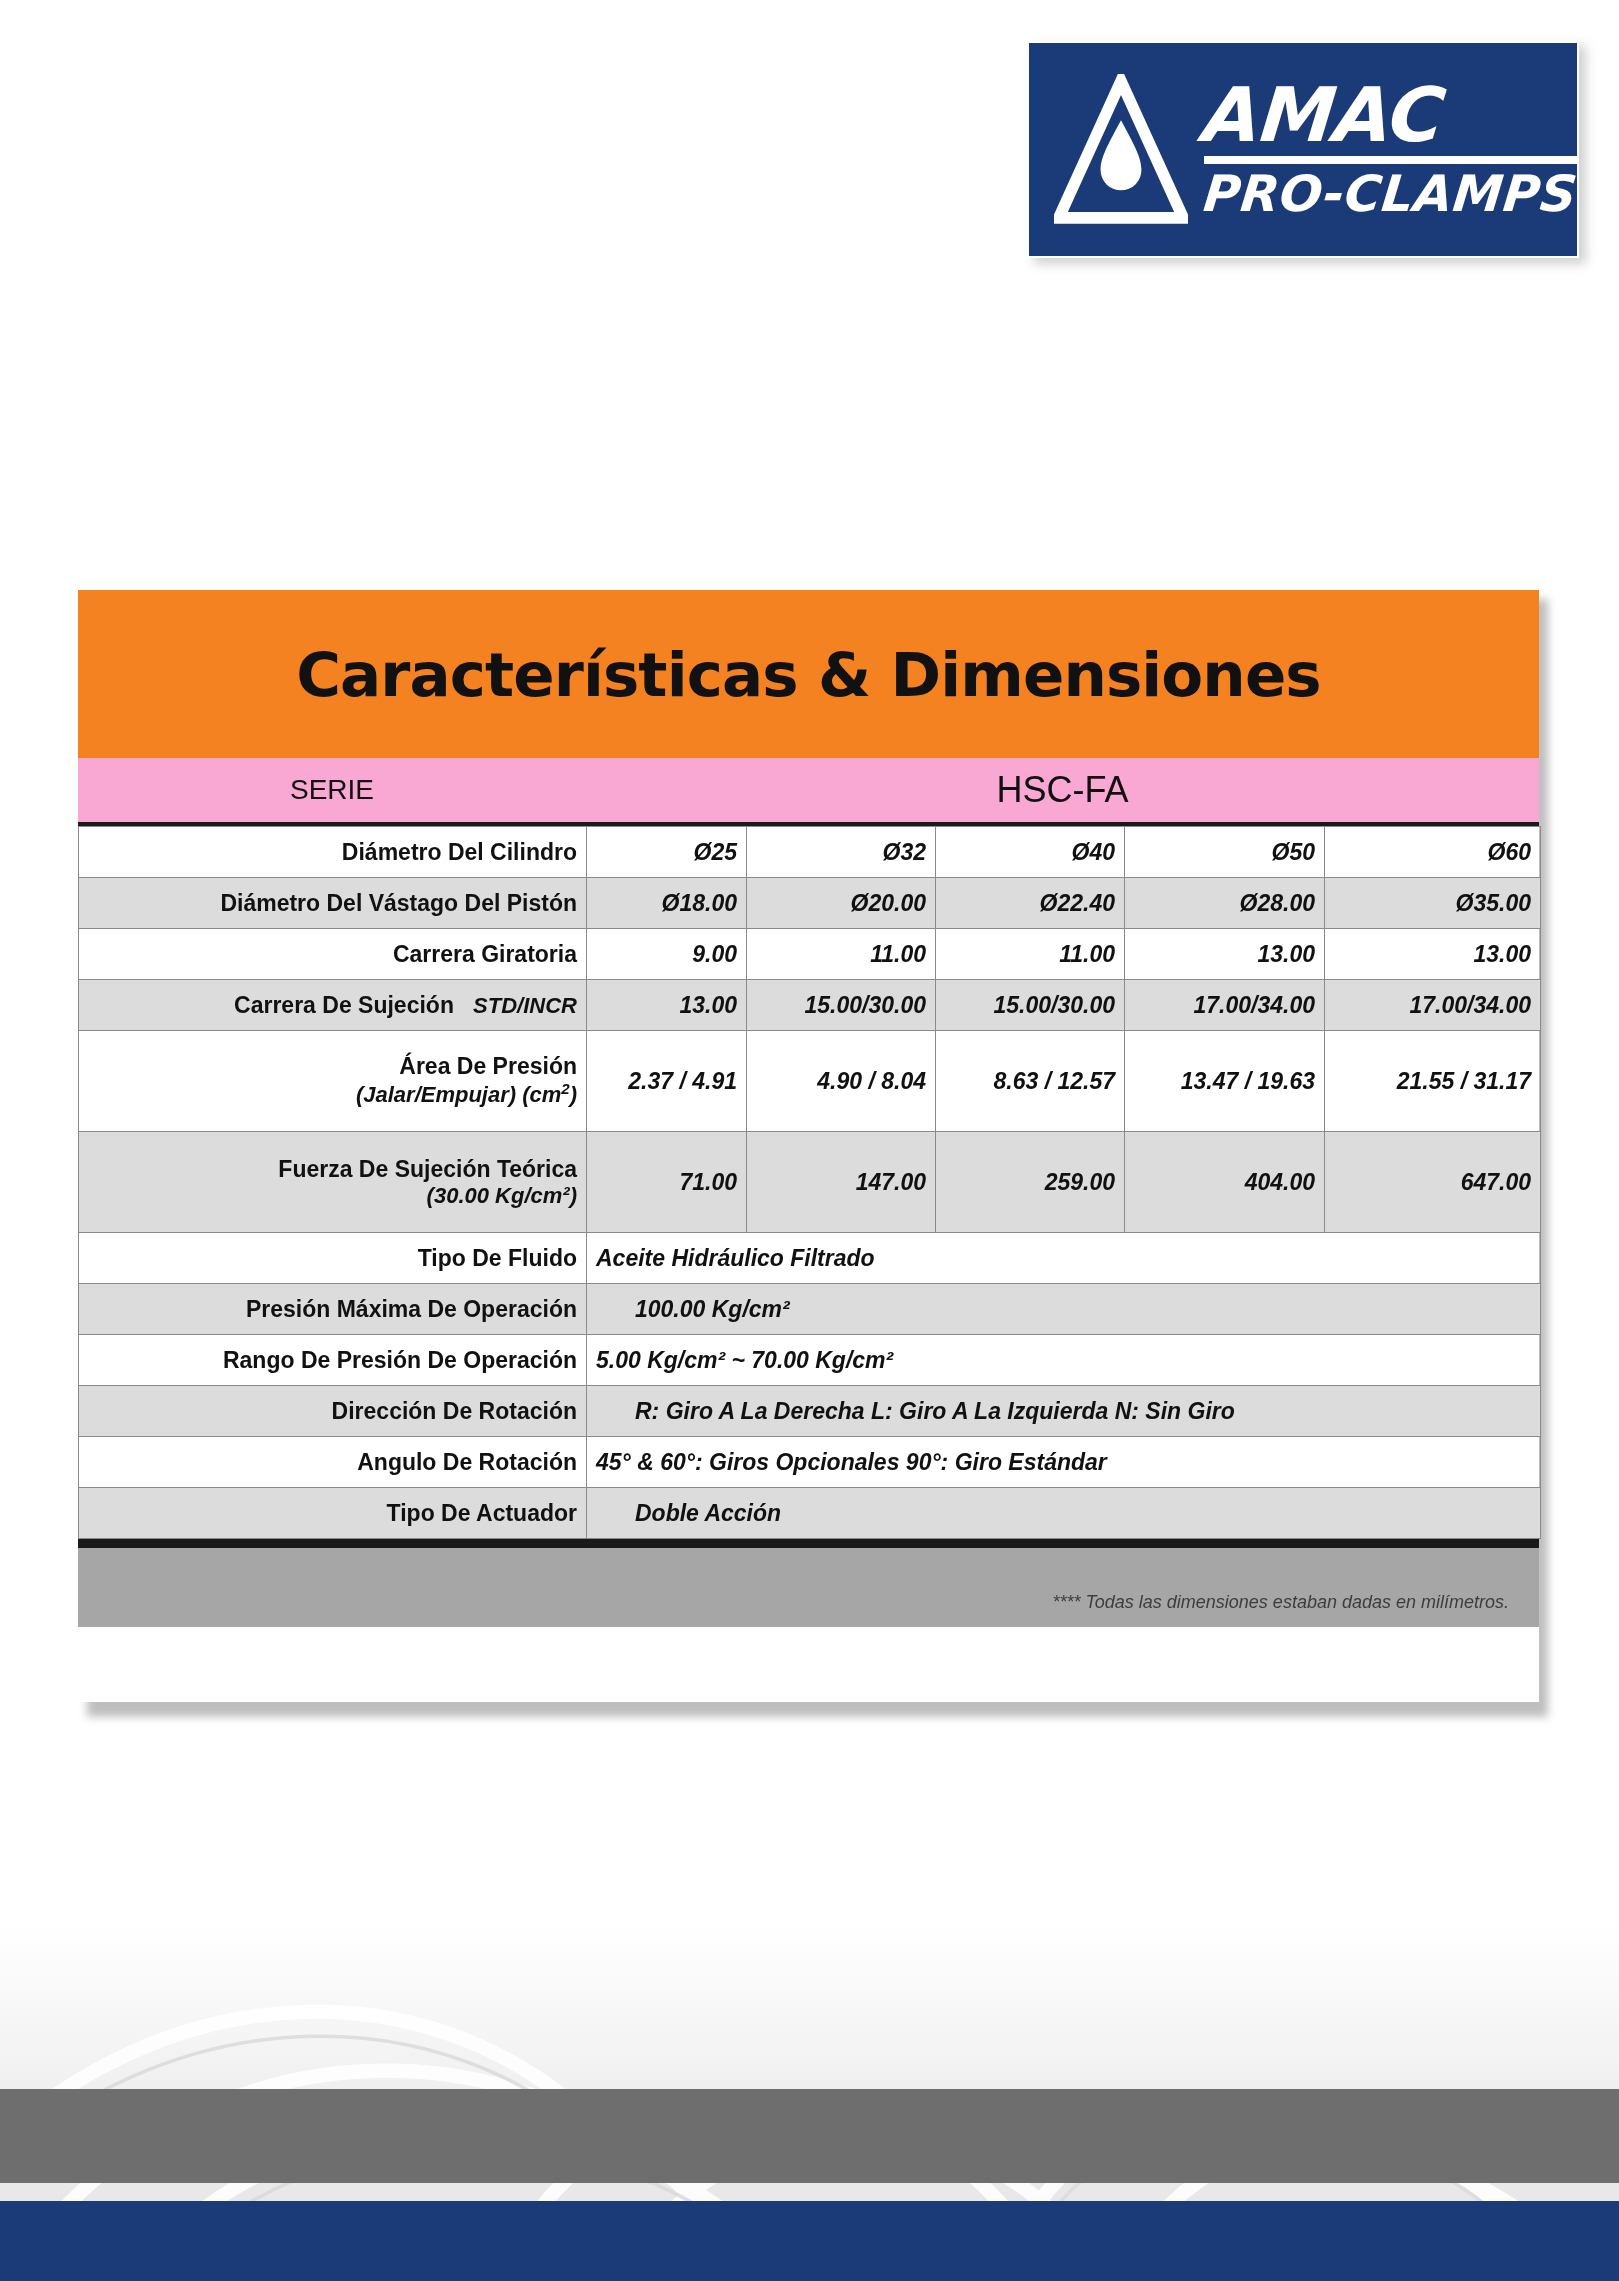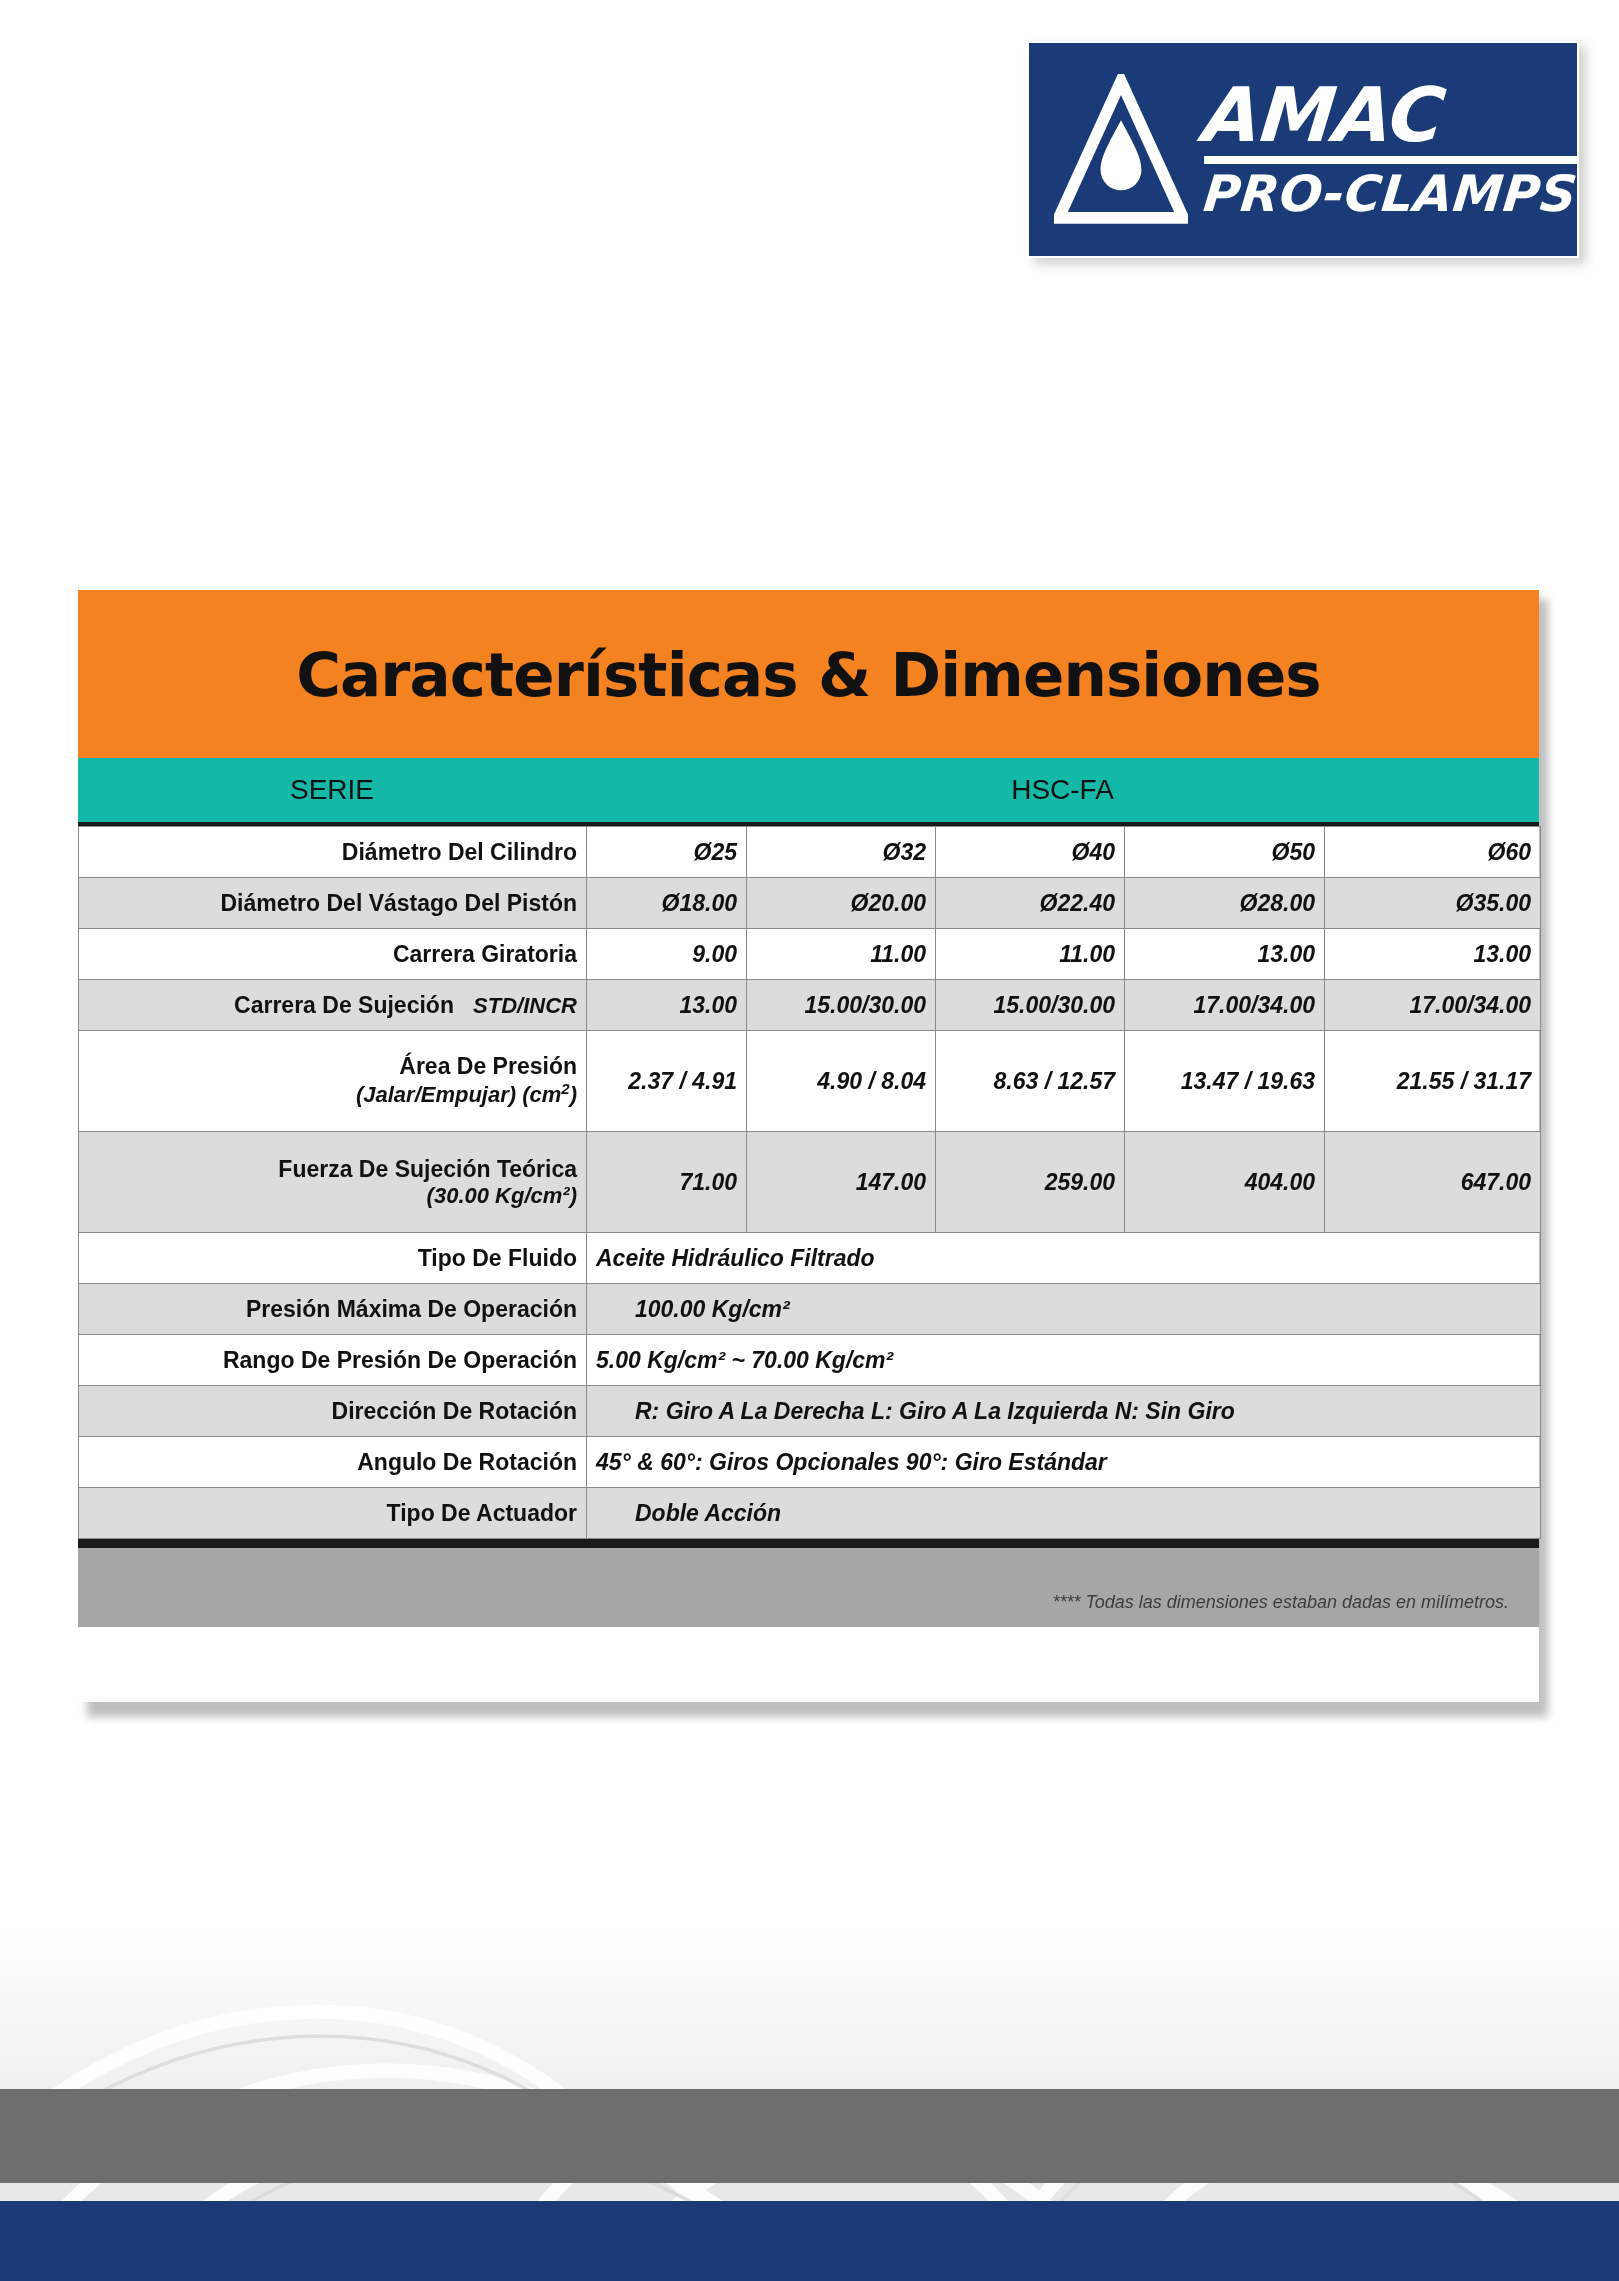--- a/index.html
+++ b/index.html
@@ -103,37 +103,37 @@
   }
   .title-bar h1 {
     margin: 0;
     font-family: "DejaVu Sans", sans-serif;
     font-weight: bold;
     font-size: 61px;
     color: #111111;
     letter-spacing: -0.9px;
   }
   .serie-bar {
-    background: #14b8a6;
+    background: #f9a8d4;
     height: 64px;
     display: flex;
     align-items: center;
     border-bottom: 4.5px solid #1a1a1a;
   }
   .serie-label {
     width: 508px;
     text-align: center;
     font-size: 28px;
     color: #111;
     font-family: "Liberation Sans", sans-serif;
   }
   .serie-value {
     flex: 1;
     text-align: center;
-    font-size: 28px;
+    font-size: 36px;
     color: #111;
   }
 
   table.spec {
     width: 100%;
     border-collapse: collapse;
     table-layout: fixed;
   }
   table.spec td {
     border: 0.9px solid #8a8a8a;

